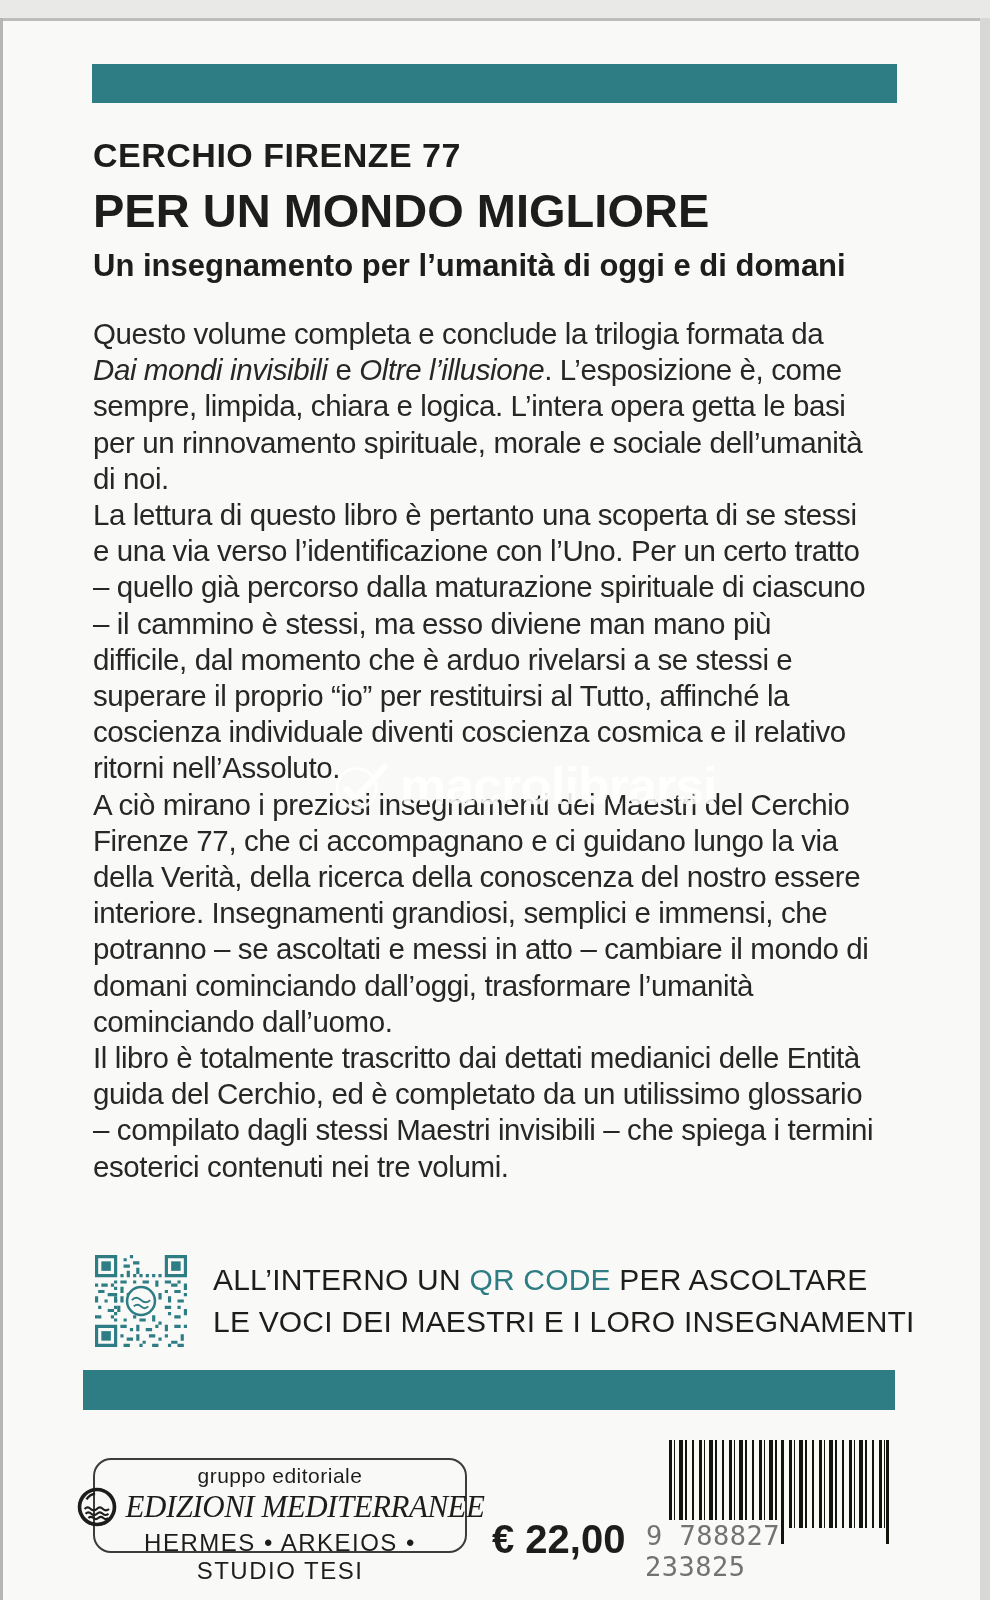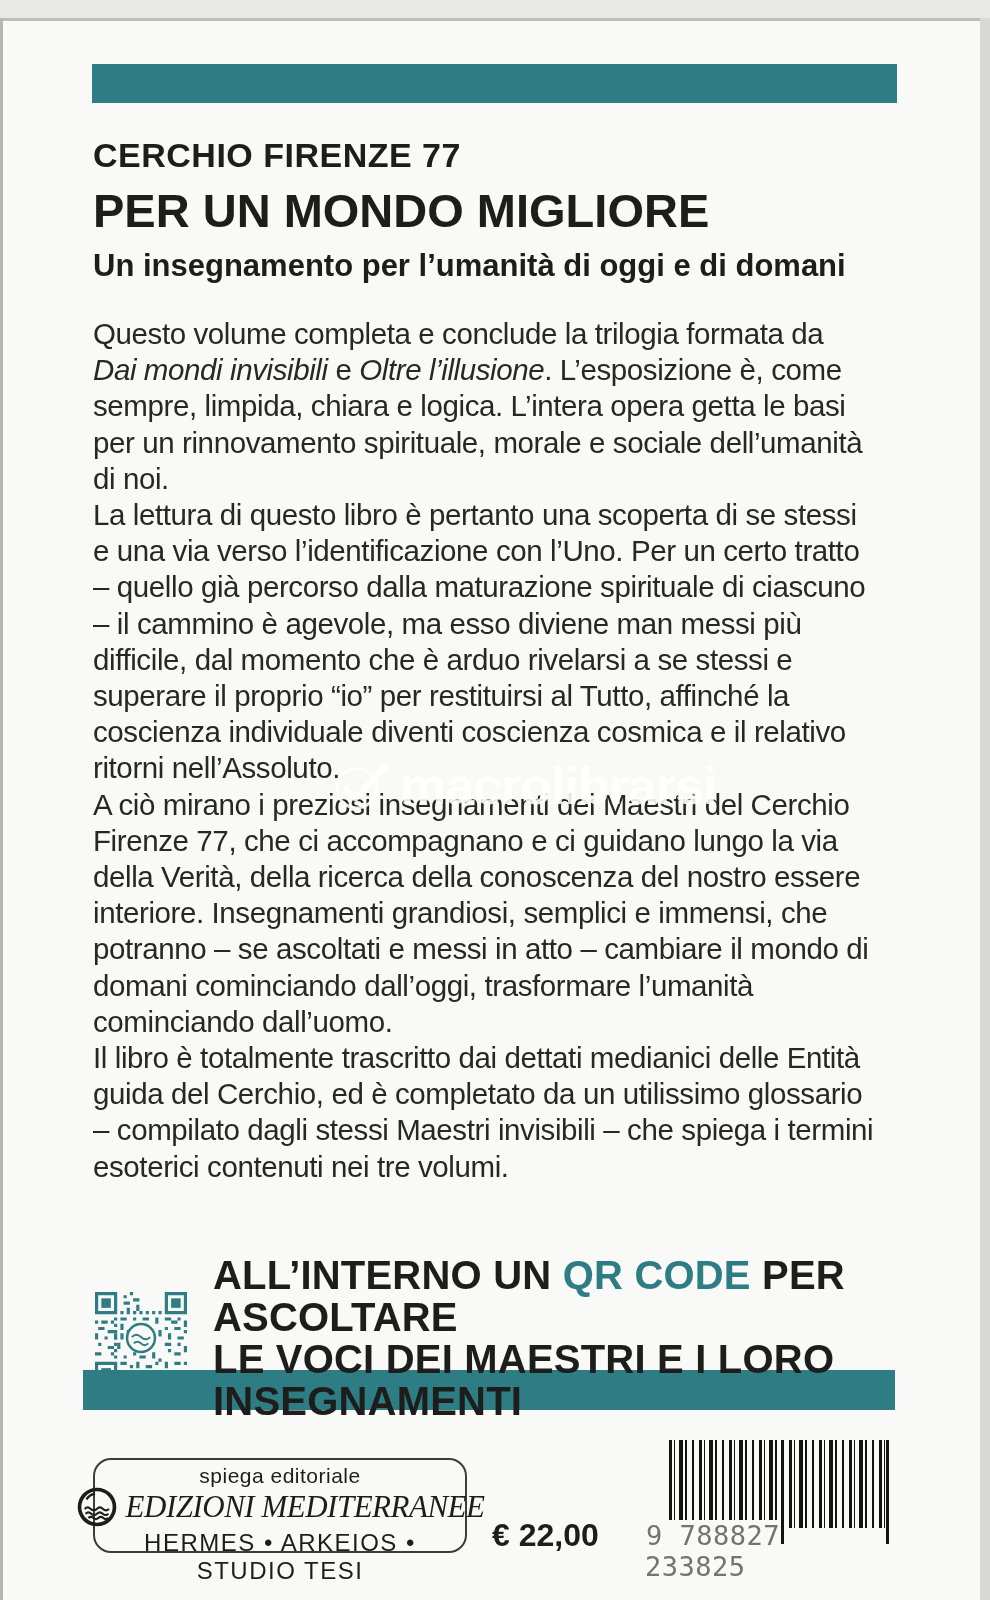--- a/index.html
+++ b/index.html
@@ -30,36 +30,36 @@
   .description .em{font-style:italic;}
 
   .watermark{
     position:absolute;left:332px;top:738px;display:flex;align-items:center;gap:12px;
     color:rgba(255,255,255,0.88);pointer-events:none;z-index:3;
   }
   .watermark-text{font-size:52px;font-weight:bold;letter-spacing:-1px;}
 
   .qr-section{position:absolute;left:95px;top:1236px;display:flex;align-items:center;gap:26px;}
   .qr-box{width:92px;height:94px;flex:0 0 auto;}
-  .qr-text{font-size:40px;font-weight:bold;line-height:42px;letter-spacing:.2px;}
+  .qr-text{font-size:30px;font-weight:normal;line-height:42px;letter-spacing:.2px;}
   .qr-text .teal{color:#2e7d85;}
 
   .publisher-box{
     position:absolute;left:93px;top:1440px;width:374px;height:95px;
     border:2px solid #3c3c3a;border-radius:18px;text-align:center;box-sizing:border-box;
   }
   .group-label{font-size:21px;margin-top:4px;letter-spacing:.5px;}
   .pub-row{display:flex;align-items:center;justify-content:center;gap:8px;margin-top:-2px;}
   .pub-name{
     font-family:"Liberation Serif",serif;font-style:italic;font-size:31px;
     white-space:nowrap;letter-spacing:-0.5px;
   }
   .imprints{font-size:24px;letter-spacing:1.5px;margin-top:1px;}
 
-  .price{position:absolute;left:492px;top:1499px;font-size:32px;font-weight:bold;}
+  .price{position:absolute;left:492px;top:1499px;font-size:40px;font-weight:bold;}
 
   .barcode{position:absolute;left:645px;top:1422px;width:246px;height:115px;}
   .barcode .bars{
     position:absolute;left:24px;right:2px;top:0;height:88px;
     background:repeating-linear-gradient(90deg,
       #14140f 0 3px,transparent 3px 5px,
       #14140f 5px 6px,transparent 6px 10px,
       #14140f 10px 14px,transparent 14px 16px,
       #14140f 16px 18px,transparent 18px 23px,
       #14140f 23px 25px,transparent 25px 30px);
@@ -92,21 +92,21 @@
 
   <div class="description">
       <div class="line"><span>Questo volume completa e conclude la trilogia formata da</span></div>
       <div class="line"><span class="em">Dai mondi invisibili</span><span> e </span><span class="em">Oltre l’illusione</span><span>. L’esposizione è, come</span></div>
       <div class="line"><span>sempre, limpida, chiara e logica. L’intera opera getta le basi</span></div>
       <div class="line"><span>per un rinnovamento spirituale, morale e sociale dell’umanità</span></div>
       <div class="line"><span>di noi.</span></div>
       <div class="line"><span>La lettura di questo libro è pertanto una scoperta di se stessi</span></div>
       <div class="line"><span>e una via verso l’identificazione con l’Uno. Per un certo tratto</span></div>
       <div class="line"><span>– quello già percorso dalla maturazione spirituale di ciascuno</span></div>
-      <div class="line"><span>– il cammino è agevole, ma esso diviene man messi più</span></div>
+      <div class="line"><span>– il cammino è stessi, ma esso diviene man mano più</span></div>
       <div class="line"><span>difficile, dal momento che è arduo rivelarsi a se stessi e</span></div>
       <div class="line"><span>superare il proprio “io” per restituirsi al Tutto, affinché la</span></div>
       <div class="line"><span>coscienza individuale diventi coscienza cosmica e il relativo</span></div>
       <div class="line"><span>ritorni nell’Assoluto.</span></div>
       <div class="line"><span>A ciò mirano i preziosi insegnamenti dei Maestri del Cerchio</span></div>
       <div class="line"><span>Firenze 77, che ci accompagnano e ci guidano lungo la via</span></div>
       <div class="line"><span>della Verità, della ricerca della conoscenza del nostro essere</span></div>
       <div class="line"><span>interiore. Insegnamenti grandiosi, semplici e immensi, che</span></div>
       <div class="line"><span>potranno – se ascoltati e messi in atto – cambiare il mondo di</span></div>
       <div class="line"><span>domani cominciando dall’oggi, trasformare l’umanità</span></div>
@@ -155,21 +155,21 @@
         <path d="M11.6 14.2q1.4-1.4 2.9 0t2.9 0M12.2 16.2q1.2-1.1 2.3 0t2.3 0" stroke="#2e7d85" stroke-width="0.6" fill="none"></path>
       </svg>
     </span>
     <div class="qr-text">
       <div><span>ALL’INTERNO UN </span><span class="teal">QR CODE</span><span> PER ASCOLTARE</span></div>
       <div>LE VOCI DEI MAESTRI E I LORO INSEGNAMENTI</div>
     </div>
   </div>
 
   <div class="publisher-box">
-    <div class="group-label">spiega editoriale</div>
+    <div class="group-label">gruppo editoriale</div>
     <div class="pub-row">
       <span style="display:inline-flex;">
         <svg width="42" height="42" viewBox="0 0 44 44" fill="none">
           <circle cx="22" cy="22" r="18.3" stroke="#1d1d1b" stroke-width="3.8"></circle>
           <path d="M11 14 a 13 13 0 0 1 9 -6" stroke="#1d1d1b" stroke-width="2.6"></path>
           <path d="M9 24 q3.2 -3 6.4 0 t6.4 0 t6.4 0 t6.4 0" stroke="#1d1d1b" stroke-width="2.2"></path>
           <path d="M10 29 q3 -2.8 6 0 t6 0 t6 0 t6 0" stroke="#1d1d1b" stroke-width="2.2"></path>
           <path d="M13 33.5 q2.6 -2.4 5.2 0 t5.2 0 t5.2 0 t5.2 0" stroke="#1d1d1b" stroke-width="2.2"></path>
         </svg>
       </span>

